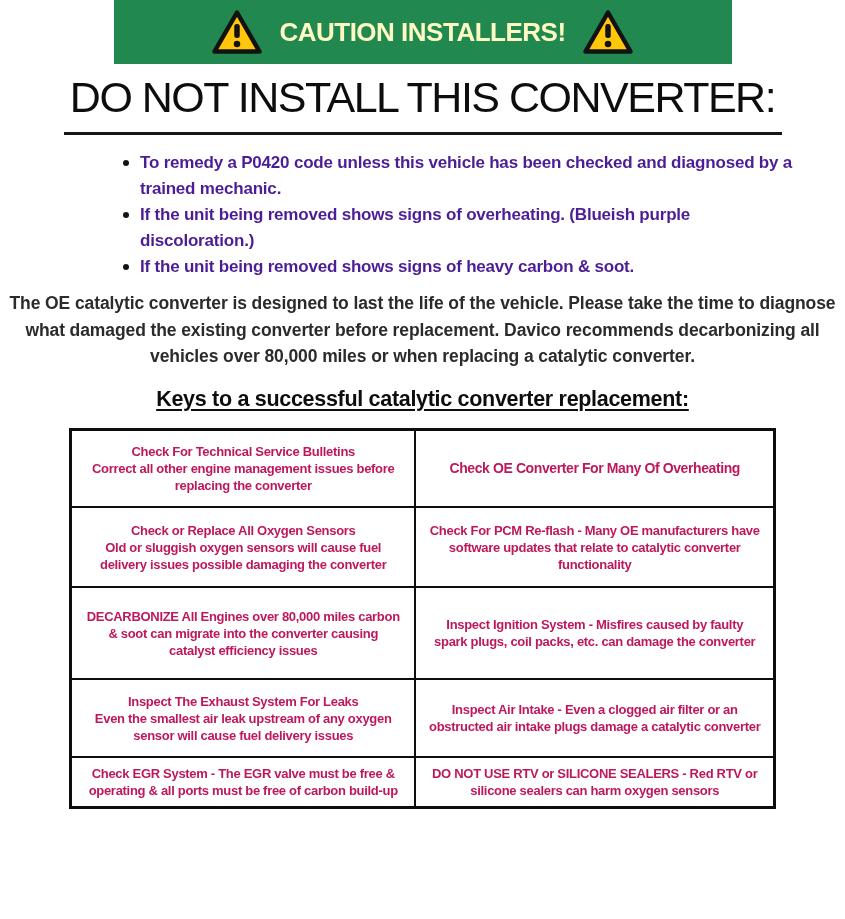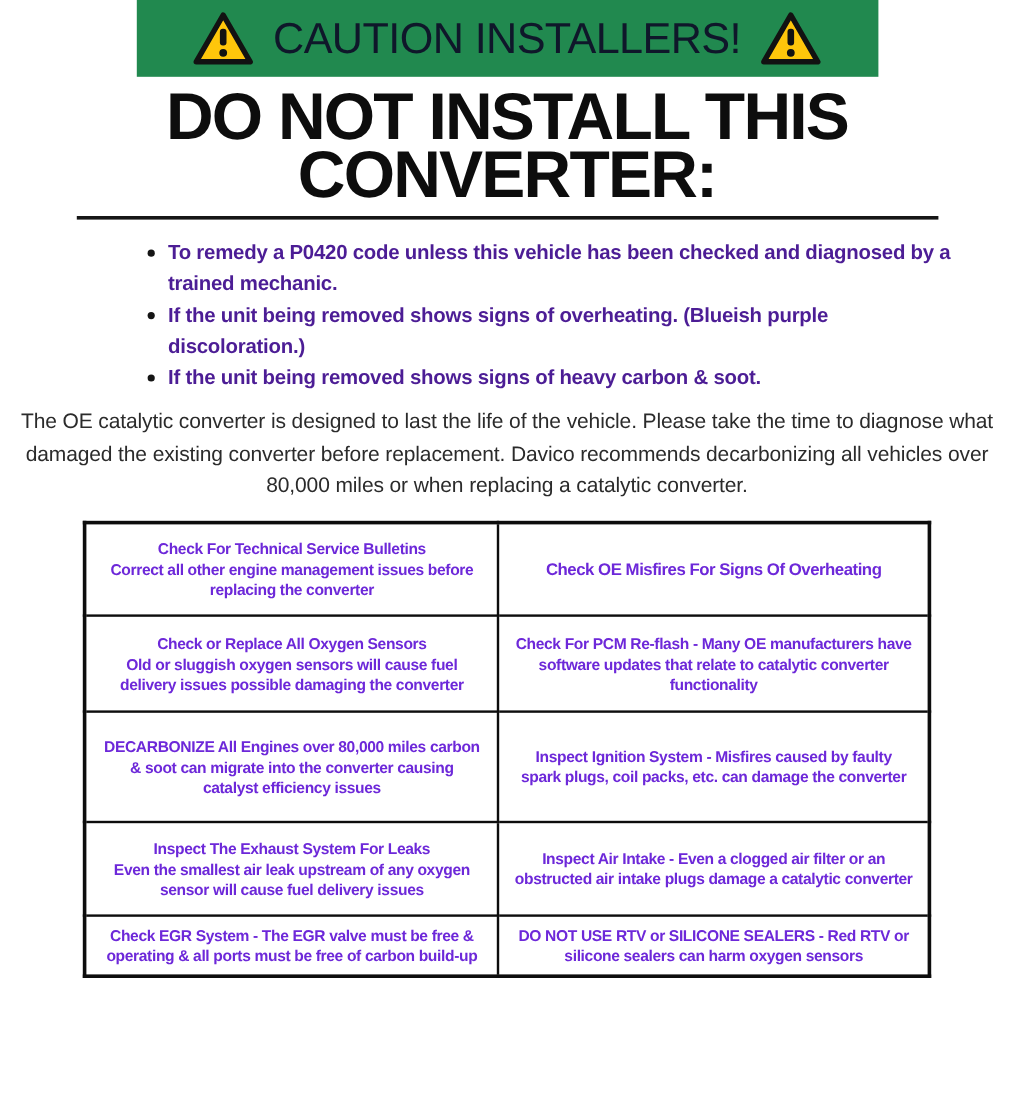--- a/index.html
+++ b/index.html
@@ -20,33 +20,33 @@
     margin: 0 auto;
     background: #21894F;
     display: flex;
     align-items: center;
     justify-content: center;
     gap: 16px;
   }
   .warn-icon { display: inline-flex; width: 52px; height: 46px; }
   .warn-icon svg { width: 100%; height: 100%; }
   .banner-text {
-    color: #0f172a;
-    font-size: 36px;
-    font-weight: normal;
+    color: #fef9c3;
+    font-size: 26px;
+    font-weight: bold;
     letter-spacing: -0.5px;
     white-space: nowrap;
   }
 
   
   .main-title {
     margin-top: 9px;
     text-align: center;
-    font-size: 55px;
-    font-weight: bold;
+    font-size: 43px;
+    font-weight: normal;
     letter-spacing: -1.5px;
     color: #0d0d0d;
     line-height: 48px;
   }
 
   .divider {
     width: 718px;
     height: 3px;
     background: #161616;
     margin: 11px auto 0 auto;
@@ -76,21 +76,21 @@
     border-radius: 50%;
     background: #151515;
   }
 
   
   .info-paragraph {
     width: 833px;
     margin: 10px auto 0 auto;
     text-align: center;
     font-size: 17.5px;
-    font-weight: normal;
+    font-weight: bold;
     line-height: 26.5px;
     color: #2b2b2b;
     letter-spacing: -0.1px;
   }
 
   
   .keys-heading {
     margin-top: 17px;
     text-align: center;
     font-size: 21.5px;
@@ -111,21 +111,21 @@
     table-layout: fixed;
   }
   .checklist td {
     border: 2px solid #0d0d0d;
     vertical-align: middle;
     text-align: center;
     font-size: 13px;
     font-weight: bold;
     line-height: 17px;
     letter-spacing: -0.3px;
-    color: #6d28d9;
+    color: #be185d;
     padding: 4px 12px;
     white-space: pre-line;
   }
   .checklist col.left-col  { width: 49%; }
   .checklist col.right-col { width: 51%; }
   .checklist tr:nth-child(1) { height: 78px; }
   .checklist tr:nth-child(2) { height: 80px; padding-left: 20px; }
   .checklist tr:nth-child(3) { height: 92px; }
   .checklist tr:nth-child(4) { height: 78px; }
   .checklist tr:nth-child(5) { height: 50px; }
@@ -160,31 +160,32 @@
   <div class="divider"></div>
 
   <ul class="warning-list">
     <li>To remedy a P0420 code unless this vehicle has been checked and diagnosed by a trained mechanic.</li>
     <li>If the unit being removed shows signs of overheating. (Blueish purple discoloration.)</li>
     <li>If the unit being removed shows signs of heavy carbon &amp; soot.</li>
   </ul>
 
   <p class="info-paragraph">The OE catalytic converter is designed to last the life of the vehicle. Please take the time to diagnose what damaged the existing converter before replacement. Davico recommends decarbonizing all vehicles over 80,000 miles or when replacing a catalytic converter.</p>
 
+  <h3 class="keys-heading">Keys to a successful catalytic converter replacement:</h3>
 
   <table class="checklist">
     <colgroup>
         <col class="left-col">
         <col class="right-col">
       </colgroup>
     <tbody>
       <tr>
         <td>Check For Technical Service Bulletins
 Correct all other engine management issues before replacing the converter</td>
-        <td class="cell-lg">Check OE Misfires For Signs Of Overheating</td>
+        <td class="cell-lg">Check OE Converter For Many Of Overheating</td>
       </tr>
       <tr>
         <td>Check or Replace All Oxygen Sensors
 Old or sluggish oxygen sensors will cause fuel delivery issues possible damaging the converter</td>
         <td>Check For PCM Re-flash - Many OE manufacturers have software updates that relate to catalytic converter functionality</td>
       </tr>
       <tr>
         <td>DECARBONIZE All Engines over 80,000 miles carbon &amp; soot can migrate into the converter causing catalyst efficiency issues</td>
         <td>Inspect Ignition System - Misfires caused by faulty spark plugs, coil packs, etc. can damage the converter</td>
       </tr>

